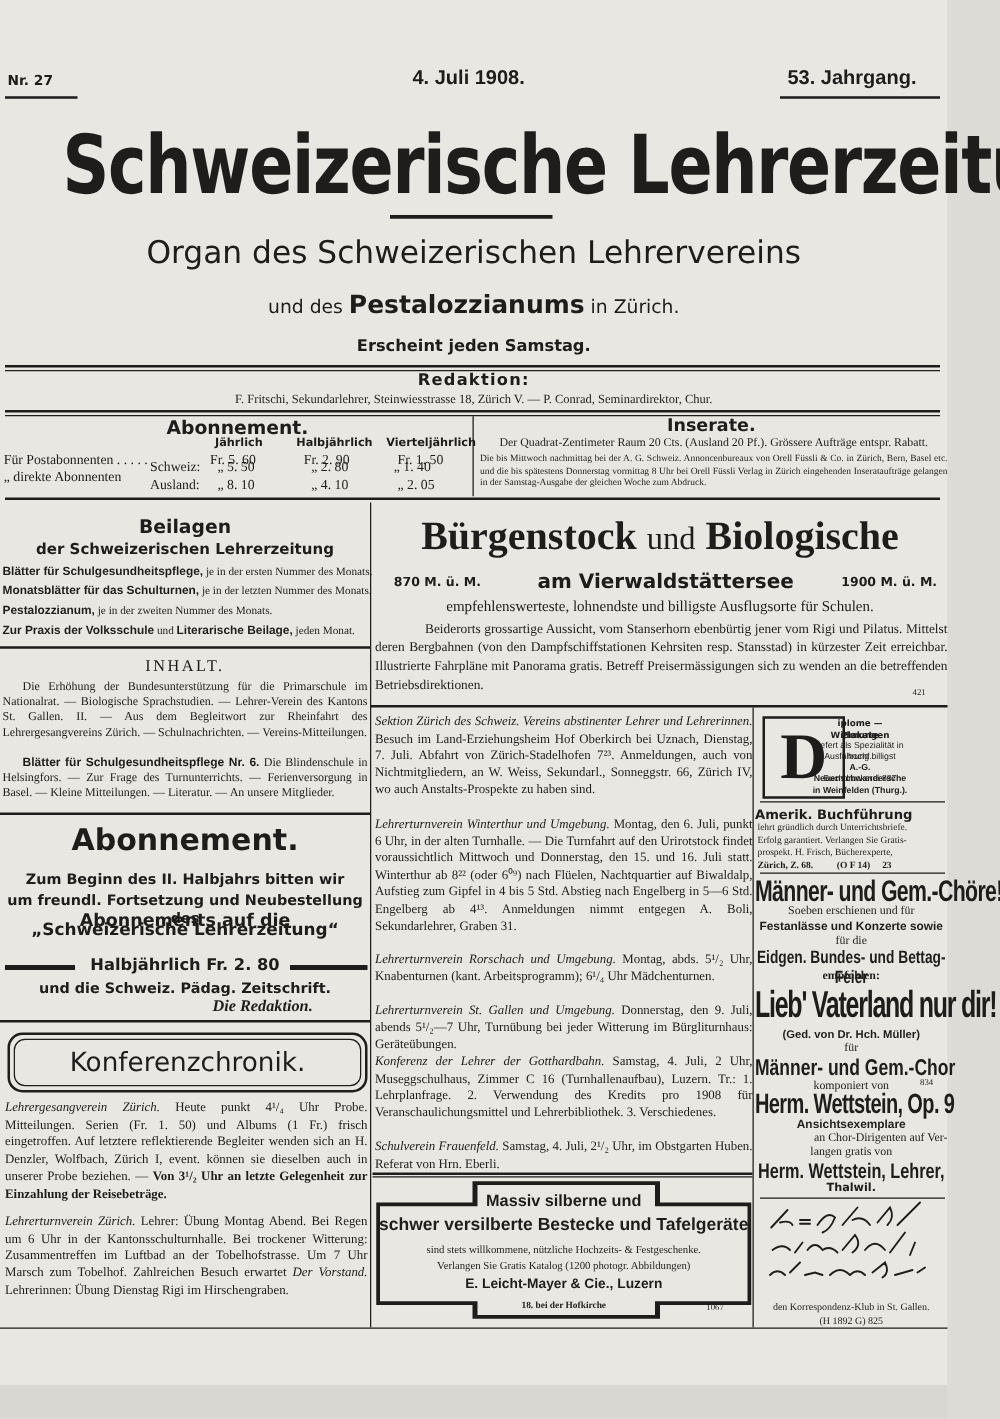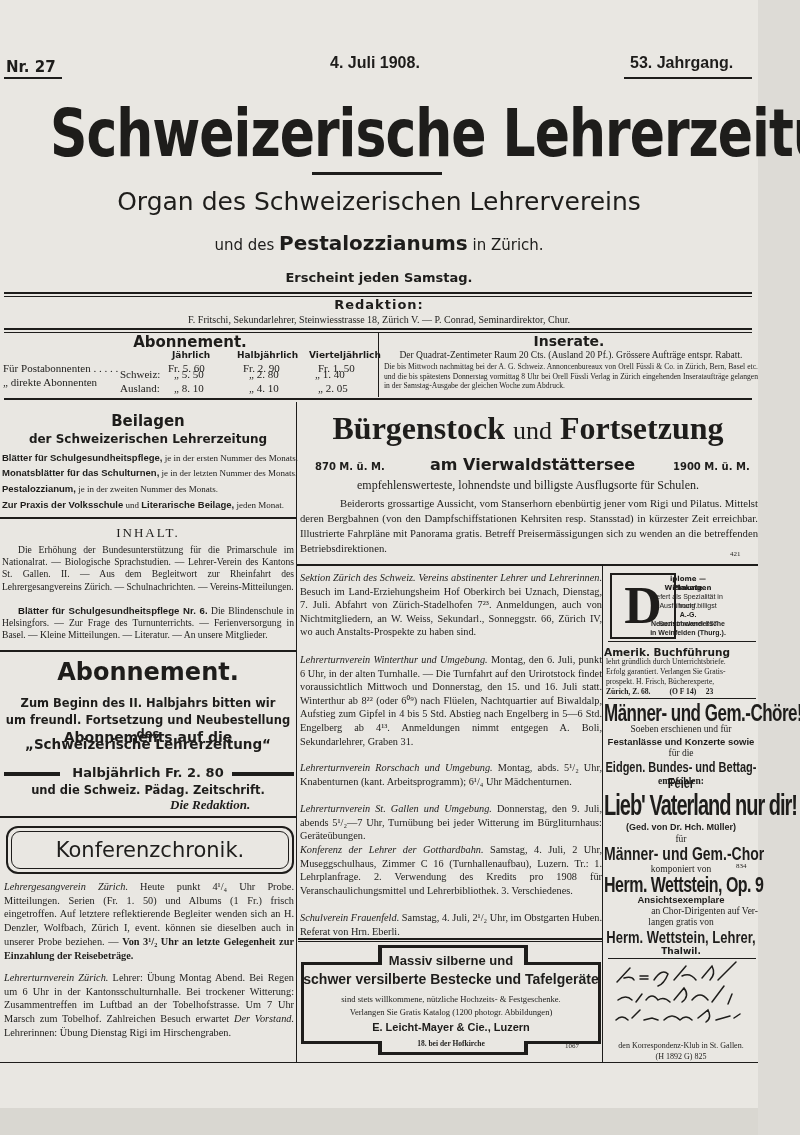--- a/index.html
+++ b/index.html
@@ -21,21 +21,21 @@
   }
   .abs { position: absolute; }
   .sans { font-family: "DejaVu Sans", sans-serif; }
   .sanscond { font-family: "Liberation Sans", sans-serif; }
   .serif { font-family: "Liberation Serif", serif; }
   .bold { font-weight: bold; }
   .center { text-align: center; }
   .rule { position: absolute; background: #1e1d1b; }
 
   
-  #issue-no { left: 6px; top: 58px; font-size: 15px; font-weight: bold; }
+  #issue-no { left: 6px; top: 58px; font-size: 11px; font-weight: bold; }
   #issue-date { left: 330px; top: 54px; font-size: 16px; font-weight: bold; }
   #volume { left: 630px; top: 54px; font-size: 16px; font-weight: bold; }
   #title {
     left: 50px; top: 96px; width: 650px; font-size: 52px; font-weight: bold;
     letter-spacing: -1px; transform: scaleY(1.25); transform-origin: top left;
     font-family: "DejaVu Sans", sans-serif; white-space: nowrap;
   }
   #subtitle { left: 0; width: 758px; top: 187px; font-size: 25px; }
   #subtitle2 { left: 0; width: 758px; top: 231px; font-size: 15px; }
   #subtitle2 .big { font-size: 20px; font-weight: bold; }
@@ -200,21 +200,21 @@
 <div class="rule" style="left:0;top:816px;width:296px;height:2px;"></div>
 
 <div class="abs" id="konf-frame"></div>
 <div class="abs sans center" id="konf-h">Konferenzchronik.</div>
 <div class="abs serif konf-p" style="top:880px;"><i>Lehrergesangverein Zürich.</i><span> Heute punkt 4¹/₄ Uhr Probe. Mitteilungen. Serien (Fr. 1. 50) und Albums (1 Fr.) frisch eingetroffen. Auf letztere reflektierende Begleiter wenden sich an H. Denzler, Wolfbach, Zürich I, event. können sie dieselben auch in unserer Probe beziehen. — </span><b>Von 3¹/₂ Uhr an letzte Gelegenheit zur Einzahlung der Reisebeträge.</b></div>
 <div class="abs serif konf-p" style="top:971px;"><i>Lehrerturnverein Zürich.</i><span> Lehrer: Übung Montag Abend. Bei Regen um 6 Uhr in der Kantonsschulturnhalle. Bei trockener Witterung: Zusammentreffen im Luftbad an der Tobelhofstrasse. Um 7 Uhr Marsch zum Tobelhof. Zahlreichen Besuch erwartet </span><i>Der Vorstand.</i><span> Lehrerinnen: Übung Dienstag Rigi im Hirschengraben.</span></div>
 
 <div class="abs serif center" id="bs-title">
   <span>Bürgenstock</span>
   <span class="und">und</span>
-  <span>Fortsetzung</span>
+  <span>Biologische</span>
 </div>
 <div class="abs sans" id="bs-left">870 M. ü. M.</div>
 <div class="abs sans" id="bs-mid">am Vierwaldstättersee</div>
 <div class="abs sans" id="bs-right">1900 M. ü. M.</div>
 <div class="abs serif center" id="bs-tag">empfehlenswerteste, lohnendste und billigste Ausflugsorte für Schulen.</div>
 <div class="abs serif" id="bs-body" style="text-indent:40px;">Beiderorts grossartige Aussicht, vom Stanserhorn ebenbürtig jener vom Rigi und Pilatus. Mittelst deren Bergbahnen (von den Dampfschiffstationen Kehrsiten resp. Stansstad) in kürzester Zeit erreichbar. Illustrierte Fahrpläne mit Panorama gratis. Betreff Preisermässigungen sich zu wenden an die betreffenden Betriebsdirektionen.</div>
 <div class="abs serif" id="bs-num">421</div>
 <div class="rule" style="left:296px;top:564px;width:462px;height:2px;"></div>
 
 <div class="abs serif ver-p" style="top:571px;"><i>Sektion Zürich des Schweiz. Vereins abstinenter Lehrer und Lehrerinnen.</i><span> Besuch im Land-Erziehungsheim Hof Oberkirch bei Uznach, Dienstag, 7. Juli. Abfahrt von Zürich-Stadelhofen 7²³. Anmeldungen, auch von Nichtmitgliedern, an W. Weiss, Sekundarl., Sonneggstr. 66, Zürich IV, wo auch Anstalts-Prospekte zu haben sind.</span></div>

